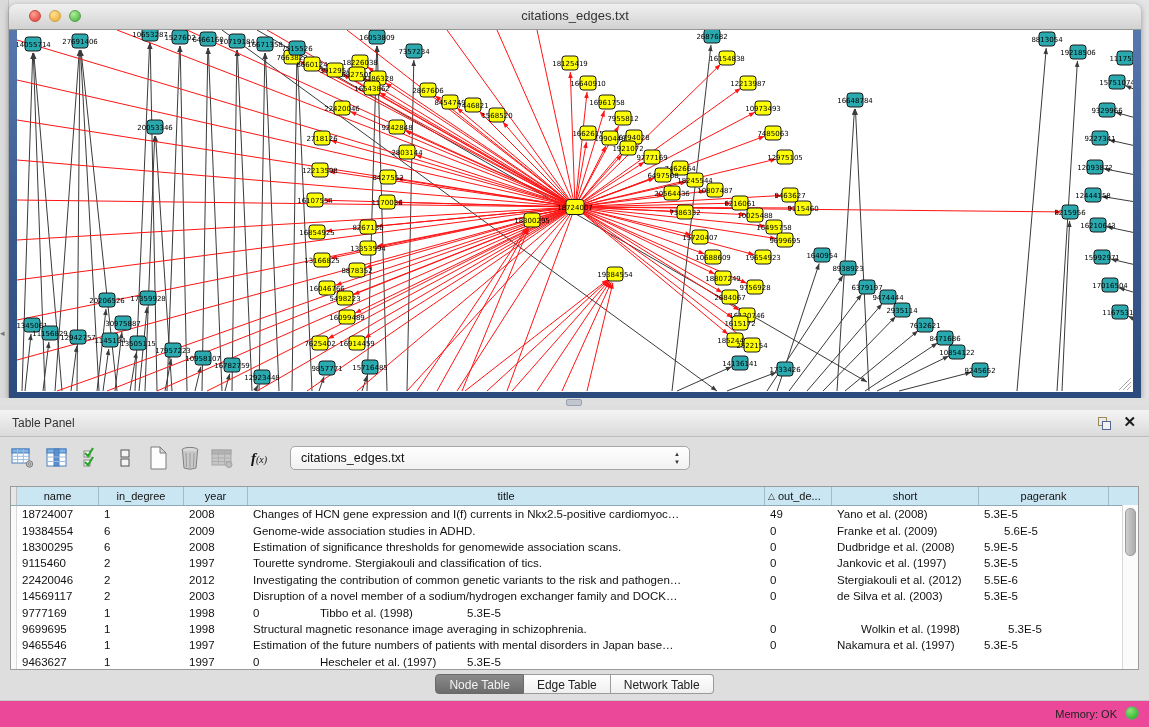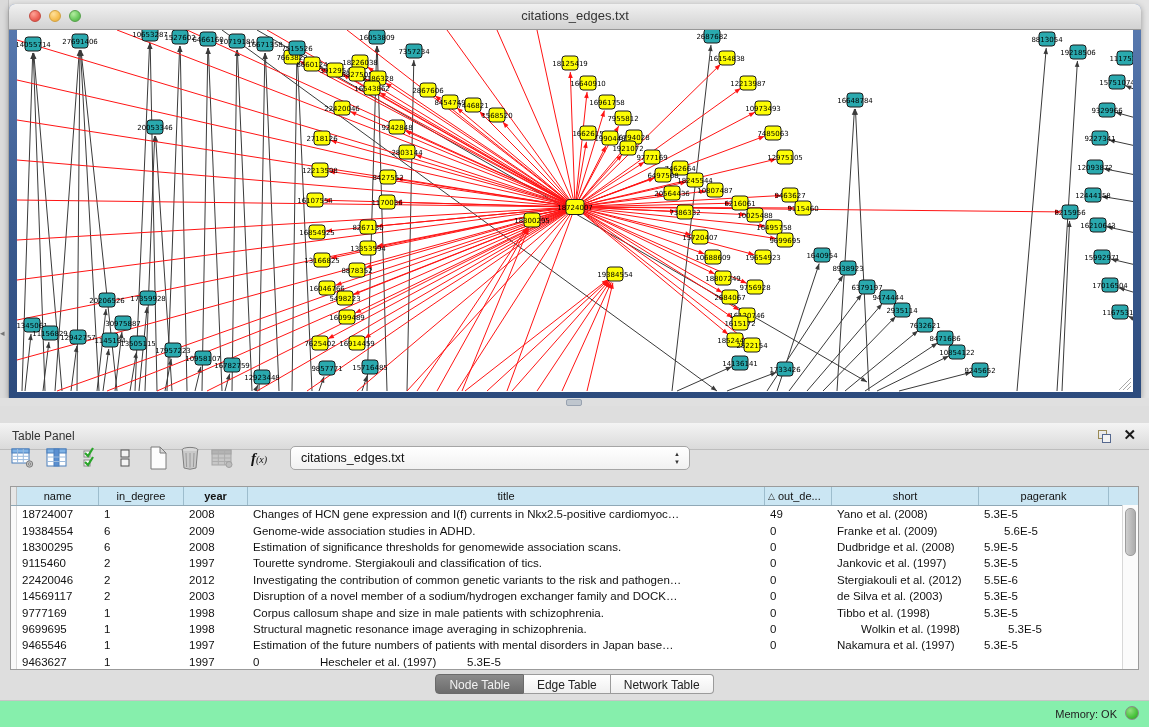--- a/index.html
+++ b/index.html
@@ -19,21 +19,21 @@
   .tl.y{left:40px;background:radial-gradient(circle at 35% 30%,#FFE09A,#F6BE50 60%,#E0A93E);border:1px solid #D0A040;}
   .tl.g{left:60px;background:radial-gradient(circle at 35% 30%,#B3EDA0,#69C85C 60%,#4FA844);border:1px solid #56A04B;}
   .wtitle{position:absolute;left:0;right:0;top:4px;text-align:center;font-size:13px;color:#333;}
   .net-view{position:absolute;left:8px;top:26px;width:1116px;height:362px;background:#fff;}
   .net-view svg{display:block;}
   
   .splitter{position:absolute;left:0;top:398px;width:1149px;height:8px;background:#E0E0E0;}
   .splitter-knob{position:absolute;left:566px;top:1px;width:14px;height:5px;background:#BFC6CE;border:1px solid #98A2B0;border-radius:2px;}
   
   .table-panel{position:absolute;left:0;top:406px;width:1149px;height:294px;background:#DEDEDE;}
-  .panel-header{position:absolute;top:17px;left:0;right:0;height:26px;background:linear-gradient(#F4F4F4,#DADADA);border-bottom:1px solid #BDBDBD;}
+  .panel-header{position:absolute;top:4px;left:0;right:0;height:26px;background:linear-gradient(#F4F4F4,#DADADA);border-bottom:1px solid #BDBDBD;}
   .panel-title{position:absolute;left:12px;top:6px;font-size:12px;color:#333;}
   .float-btn{position:absolute;right:38px;top:7px;width:13px;height:13px;cursor:default;}
   .float-btn .b1{position:absolute;left:0;top:0;width:7px;height:7px;border:1px solid #9A8A55;background:transparent;}
   .float-btn .b2{position:absolute;left:4px;top:4px;width:7px;height:7px;border:1px solid #55688F;background:#F2F2F2;}
   .close-btn{position:absolute;right:13px;top:3px;font-size:15px;font-weight:bold;color:#1a1a1a;}
   
   .toolbar{position:absolute;top:32px;left:0;right:0;height:46px;}
   .tbtn{position:absolute;top:4px;width:30px;height:32px;border:none;background:transparent;padding:0;display:flex;align-items:center;justify-content:center;}
   .fx{font-family:"Liberation Serif",serif;font-style:italic;font-size:15px;color:#111;font-weight:bold;}
   .fx small{font-size:10px;font-weight:normal;}
@@ -53,21 +53,21 @@
   .vscroll{position:absolute;right:0;top:18px;bottom:0;width:15px;background:#FBFBFB;border-left:1px solid #D8D8D8;}
   .vthumb{position:absolute;left:2px;top:3px;width:9px;height:46px;border-radius:5px;background:linear-gradient(90deg,#CFCFCF,#ACACAC);border:1px solid #9D9D9D;}
   
   .tabbar{position:absolute;left:0;right:0;top:268px;height:24px;display:flex;justify-content:center;}
   .seg{height:20px;line-height:20px;padding:0 13px;font-size:12px;border:1px solid #9B9B9B;border-left:none;
        background:linear-gradient(#FFFFFF,#EFEFEF);color:#222;}
   .seg:first-child{border-left:1px solid #9B9B9B;border-radius:4px 0 0 4px;}
   .seg:last-child{border-radius:0 4px 4px 0;}
   .seg.active{background:linear-gradient(#8A8A8A,#6C6C6C);color:#F3F3F3;border-color:#6A6A6A;}
   
-  .statusbar{position:absolute;left:0;top:700px;width:1149px;height:27px;background:#86efac;border-top:1px solid #C6C6C6;}
+  .statusbar{position:absolute;left:0;top:700px;width:1149px;height:27px;background:#ec4899;border-top:1px solid #C6C6C6;}
   .memory{position:absolute;right:32px;top:7px;font-size:11px;color:#222;}
   .memory-dot{position:absolute;right:10px;top:5px;width:14px;height:14px;border-radius:50%;
               background:radial-gradient(circle at 35% 30%,#90E07F,#46C23A 60%,#2E9E25);border:1px solid #8A8A8A;box-sizing:border-box;}
 </style>
 </head>
 <body>
 
 <div class="app">
 
   <div class="left-strip">
@@ -733,21 +733,21 @@
       <div class="thead" id="thead">
           <div class="th gutter" style="width: 6px; flex: 0 0 6px;">
             <span></span>
           </div>
           <div class="th" style="width: 82px; flex: 0 0 82px; text-align: right;">
             <span>name</span>
           </div>
           <div class="th" style="width: 85px; flex: 0 0 85px;">
             <span>in_degree</span>
           </div>
-          <div class="th" style="width: 64px; flex: 0 0 64px; font-weight: bold;">
+          <div class="th" style="width: 64px; flex: 0 0 64px;">
             <span>year</span>
           </div>
           <div class="th" style="width: 517px; flex: 0 0 517px;">
             <span>title</span>
           </div>
           <div class="th sorted" style="width: 67px; flex: 0 0 67px;">
             <span class="tri">△</span>
             <span>out_de...</span>
           </div>
           <div class="th" style="width: 147px; flex: 0 0 147px;">
@@ -817,21 +817,20 @@
             <div class="td" style="width: 517px; flex: 0 0 517px;">Disruption of a novel member of a sodium/hydrogen exchanger family and DOCK…</div>
             <div class="td" style="width: 67px; flex: 0 0 67px;">0</div>
             <div class="td" style="width: 147px; flex: 0 0 147px;">de Silva et al. (2003)</div>
             <div class="td" style="width: 130px; flex: 0 0 130px;">5.3E-5</div>
           </div>
           <div class="tr">
             <div class="td gutter" style="width: 6px; flex: 0 0 6px;"></div>
             <div class="td" style="width: 82px; flex: 0 0 82px;">9777169</div>
             <div class="td" style="width: 85px; flex: 0 0 85px;">1</div>
             <div class="td" style="width: 64px; flex: 0 0 64px;">1998</div>
-            <div class="td" style="width: 517px; flex: 0 0 517px;">Corpus callosum shape and size in male patients with schizophrenia.</div>
             <div class="td" style="width: 67px; flex: 0 0 67px;">0</div>
             <div class="td" style="width: 147px; flex: 0 0 147px;">Tibbo et al. (1998)</div>
             <div class="td" style="width: 130px; flex: 0 0 130px;">5.3E-5</div>
           </div>
           <div class="tr">
             <div class="td gutter" style="width: 6px; flex: 0 0 6px;"></div>
             <div class="td" style="width: 82px; flex: 0 0 82px;">9699695</div>
             <div class="td" style="width: 85px; flex: 0 0 85px;">1</div>
             <div class="td" style="width: 64px; flex: 0 0 64px;">1998</div>
             <div class="td" style="width: 517px; flex: 0 0 517px;">Structural magnetic resonance image averaging in schizophrenia.</div>

